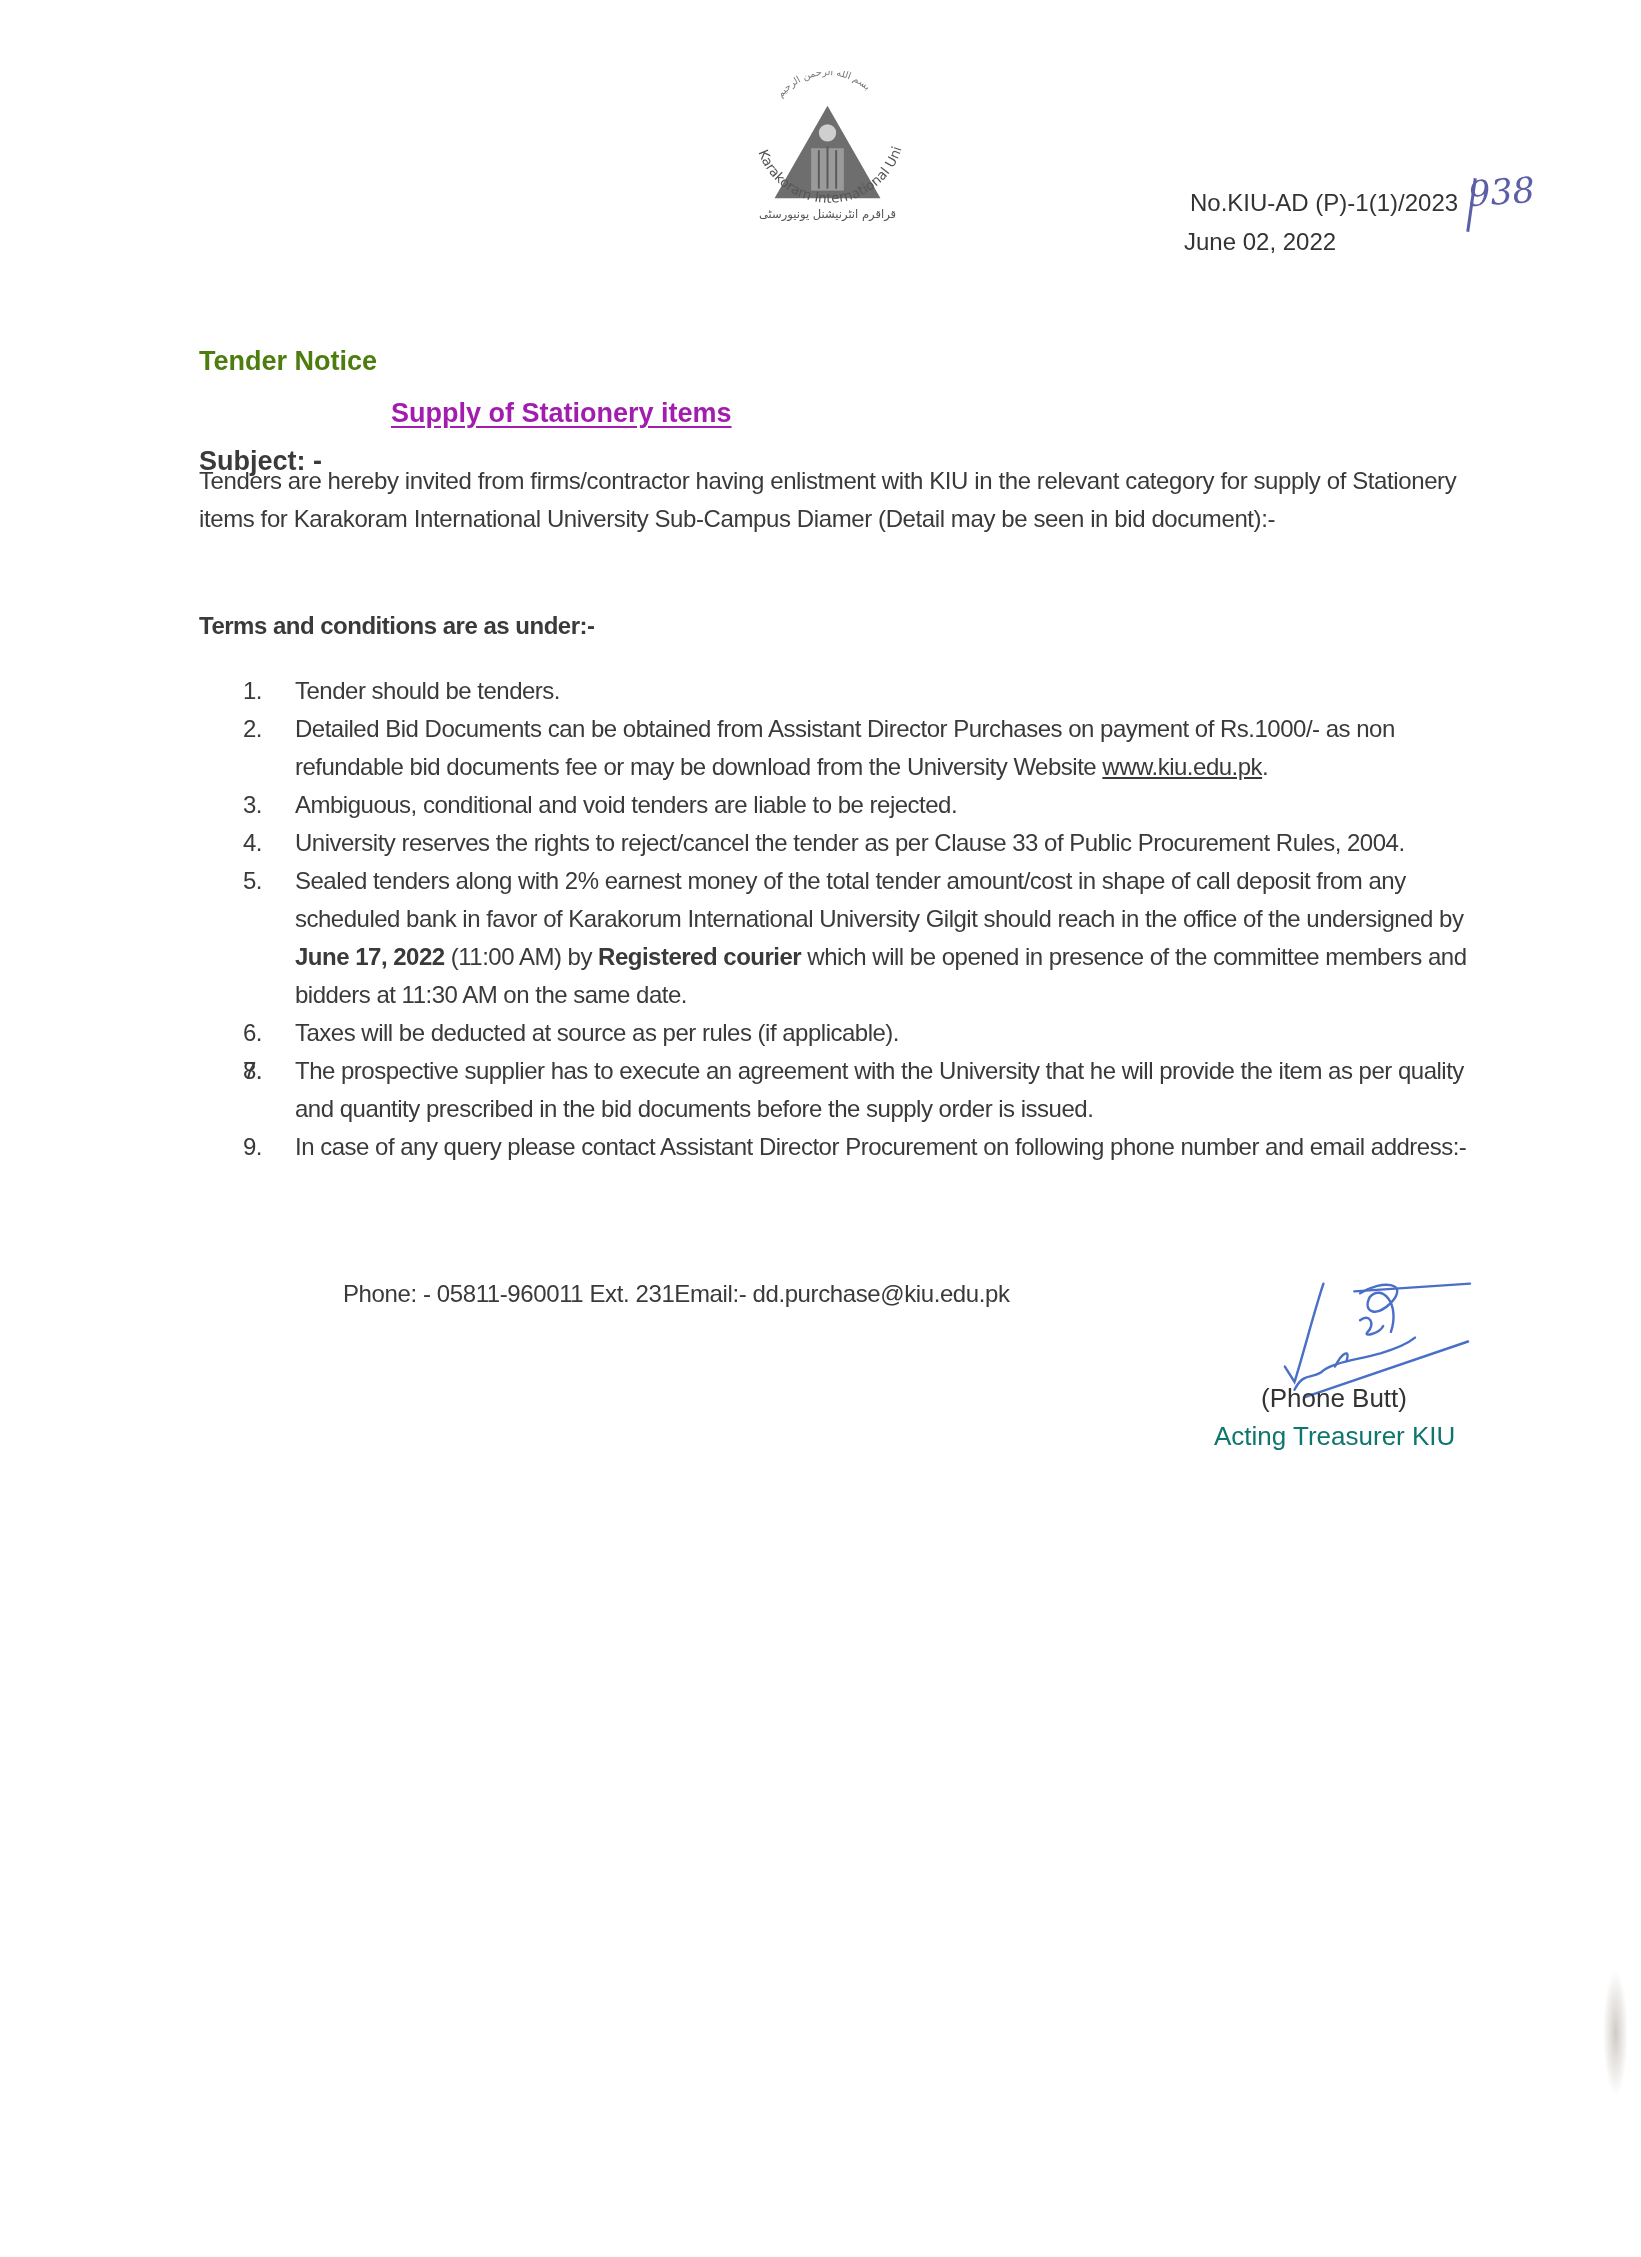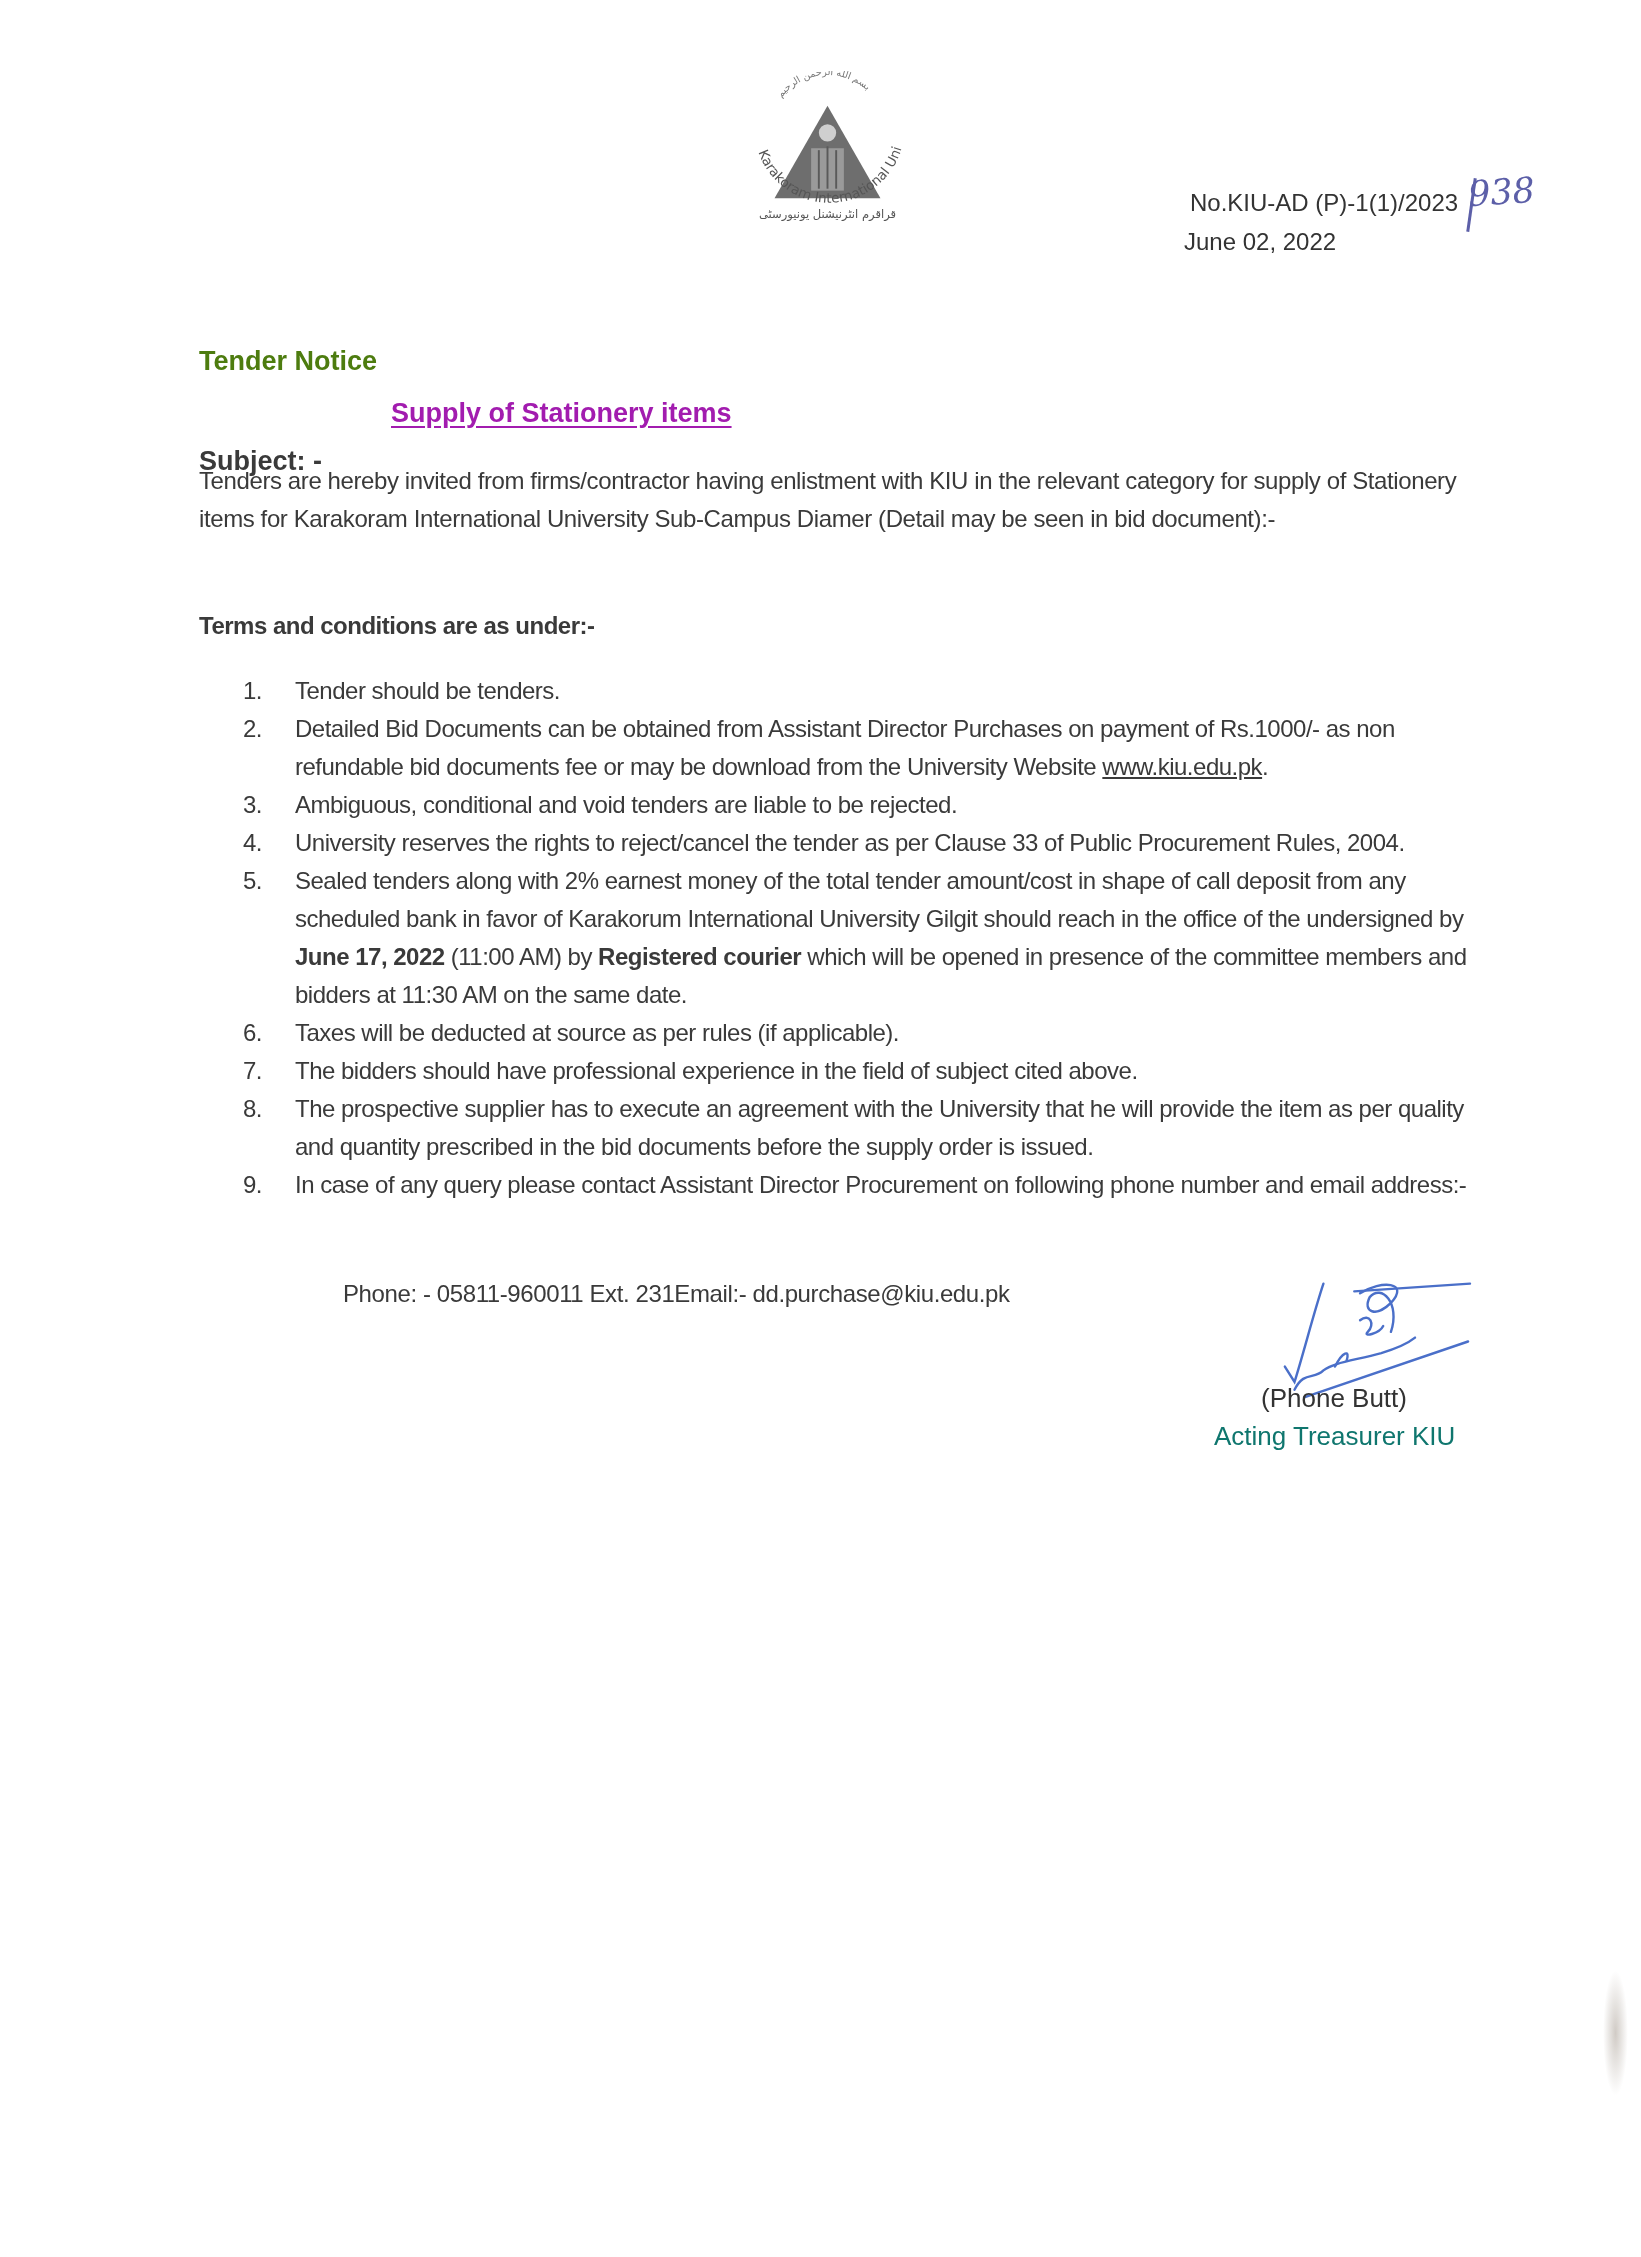--- a/index.html
+++ b/index.html
@@ -85,21 +85,20 @@
   <li>
     <span class="num">5.</span>
     <span>Sealed tenders along with 2% earnest money of the total tender amount/cost in shape of call deposit from any scheduled bank in favor of Karakorum International University Gilgit should reach in the office of the undersigned by </span><b>June 17, 2022</b><span> (11:00 AM) by </span><b>Registered courier</b><span> which will be opened in presence of the committee members and bidders at 11:30 AM on the same date.</span>
   </li>
   <li>
     <span class="num">6.</span>
     <span>Taxes will be deducted at source as per rules (if applicable).</span>
   </li>
   <li>
     <span class="num">7.</span>
-    <span>The bidders should have professional experience in the field of subject cited above.</span>
   </li>
   <li>
     <span class="num">8.</span>
     <span>The prospective supplier has to execute an agreement with the University that he will provide the item as per quality and quantity prescribed in the bid documents before the supply order is issued.</span>
   </li>
   <li>
     <span class="num">9.</span>
     <span>In case of any query please contact Assistant Director Procurement on following phone number and email address:-</span>
   </li>
 </ol>

